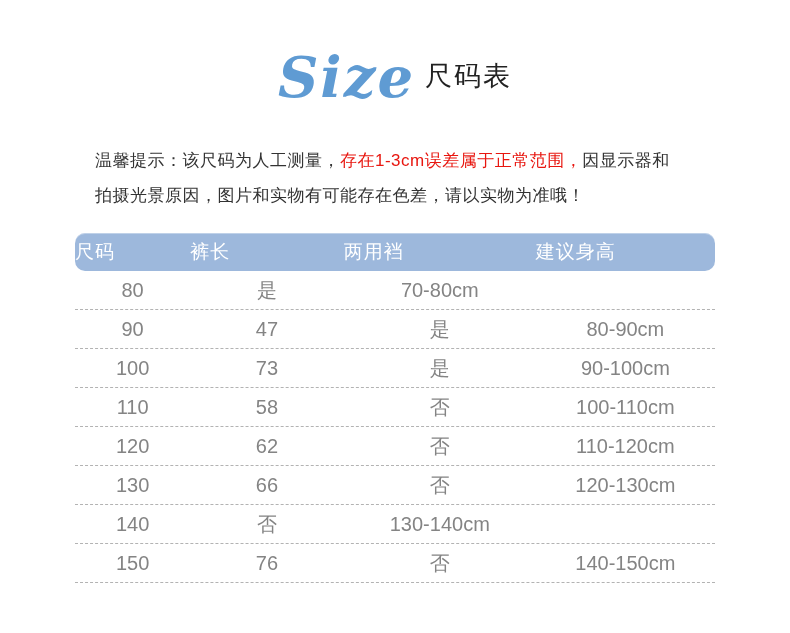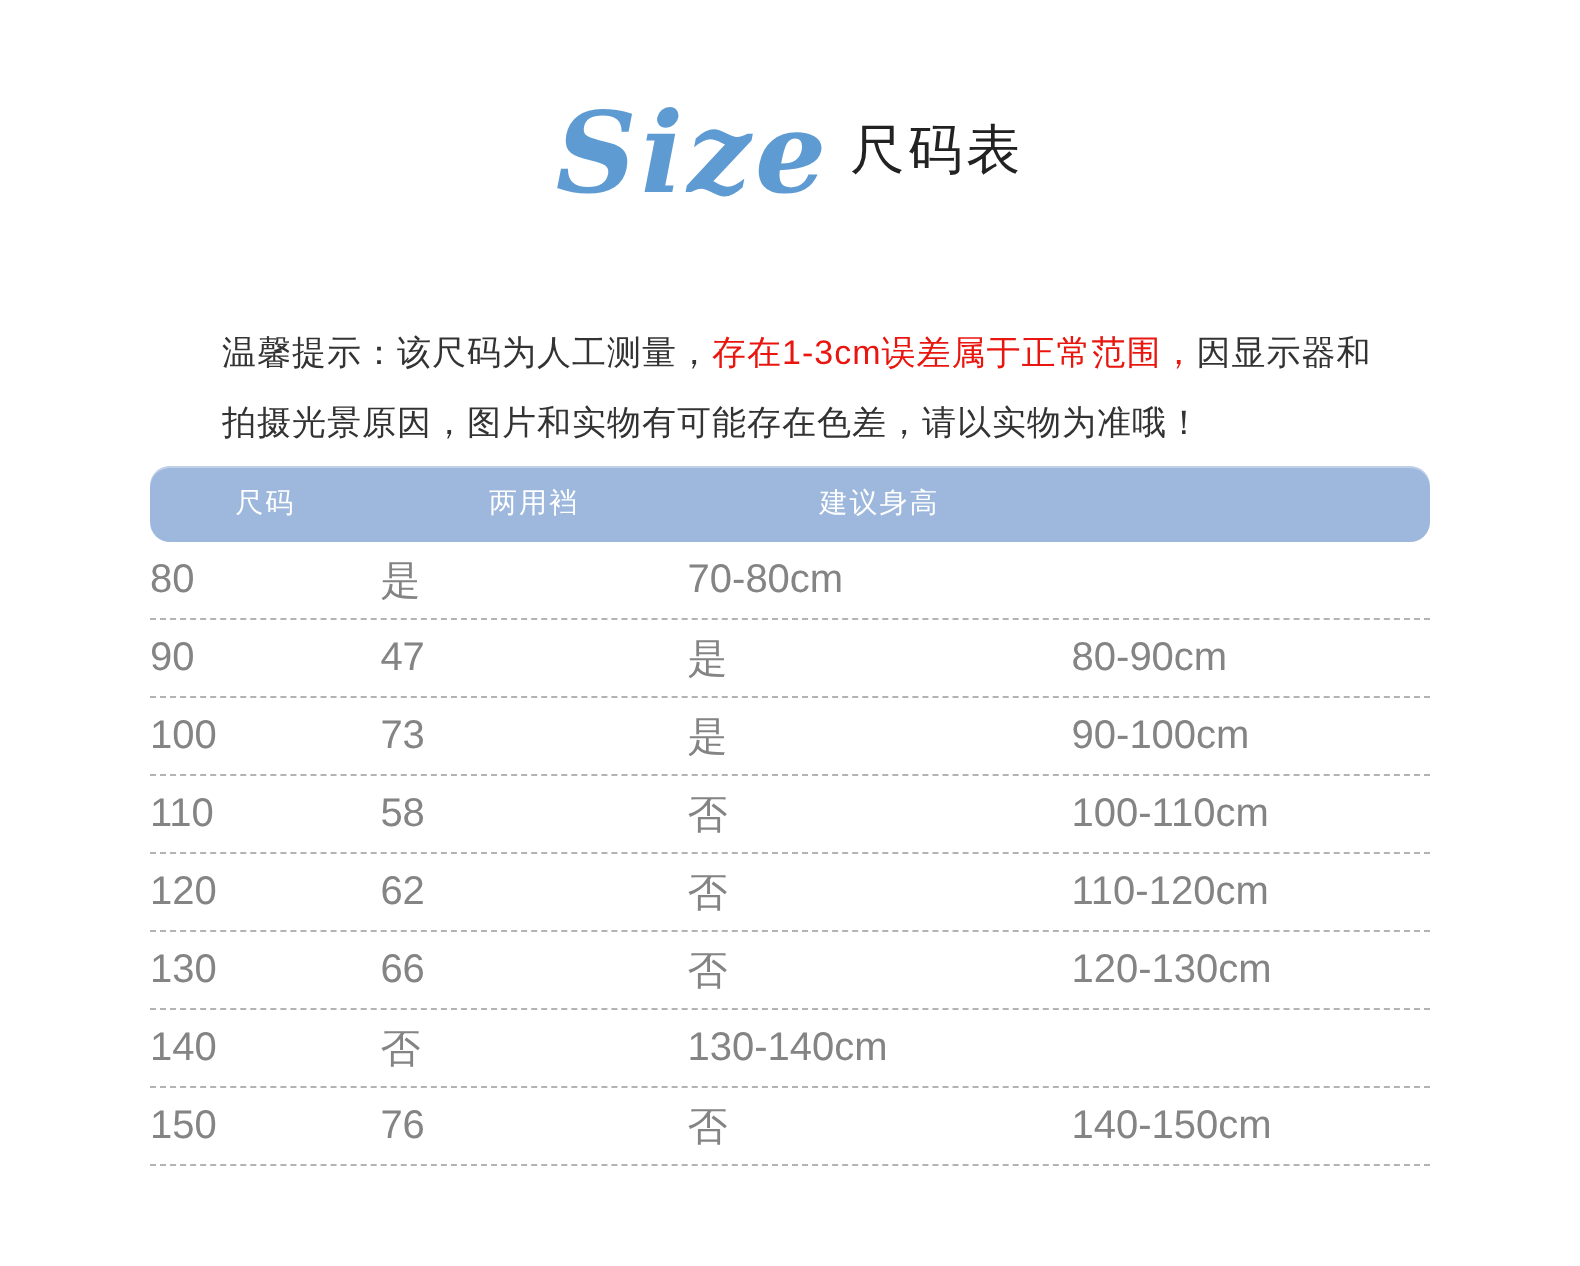--- a/index.html
+++ b/index.html
@@ -16,53 +16,54 @@
   .title-wrap{position:absolute;top:44px;left:0;width:100%;text-align:center;white-space:nowrap;}
   .title-script{
     font-family:"DejaVu Serif",serif;font-style:italic;font-weight:bold;
     font-size:56px;color:var(--title-blue);letter-spacing:2px;
   }
   .title-cn{
     font-size:27px;color:#222;margin-left:10px;vertical-align:12px;letter-spacing:2px;
   }
   .notice{
     position:absolute;left:95px;top:143px;width:635px;
-    font-size:17px;line-height:35px;color:#333;letter-spacing:0.5px;margin:16px;
+    font-size:17px;line-height:35px;color:#333;letter-spacing:0.5px;margin:0;
   }
   .notice .red{color:var(--red);}
   .size-table{position:absolute;left:75px;top:233px;width:640px;}
   .thead{
     display:grid;grid-template-columns:18% 24% 30% 28%;
     height:38px;background:var(--header-blue);border-radius:10px;align-items:center;
     box-shadow:inset 0 1px 0 rgba(255,255,255,0.35);
   }
-  .th{text-align:center;color:#ffffff;font-size:14px;letter-spacing:1px;}
+  .th{color:#ffffff;font-size:19px;letter-spacing:1px;}
   .trow{
     display:grid;grid-template-columns:18% 24% 30% 28%;
     height:38px;align-items:center;border-bottom:1px dashed #b3b3b3;
   }
-  .td{text-align:left;color:var(--body-gray);font-size:20px;}
+  .td{text-align:center;color:var(--body-gray);font-size:20px;}
 </style>
 </head>
 <body>
 
 <div class="page">
 
   <div class="title-wrap">
     <span class="title-script">Size</span><span class="title-cn">尺码表</span>
   </div>
 
   <p class="notice">
     <span>温馨提示：该尺码为人工测量，</span><span class="red">存在1-3cm误差属于正常范围，</span><span>因显示器和</span><br>
     <span>拍摄光景原因，图片和实物有可能存在色差，请以实物为准哦！</span>
   </p>
 
   <div class="size-table">
     <div class="thead">
       <div class="th">尺码</div>
+      <div class="th">裤长</div>
       <div class="th">两用裆</div>
       <div class="th">建议身高</div>
     </div>
 
     <div class="trow">
       <div class="td">80</div>
       <div class="td">是</div>
       <div class="td">70-80cm</div>
     </div>
     <div class="trow">

